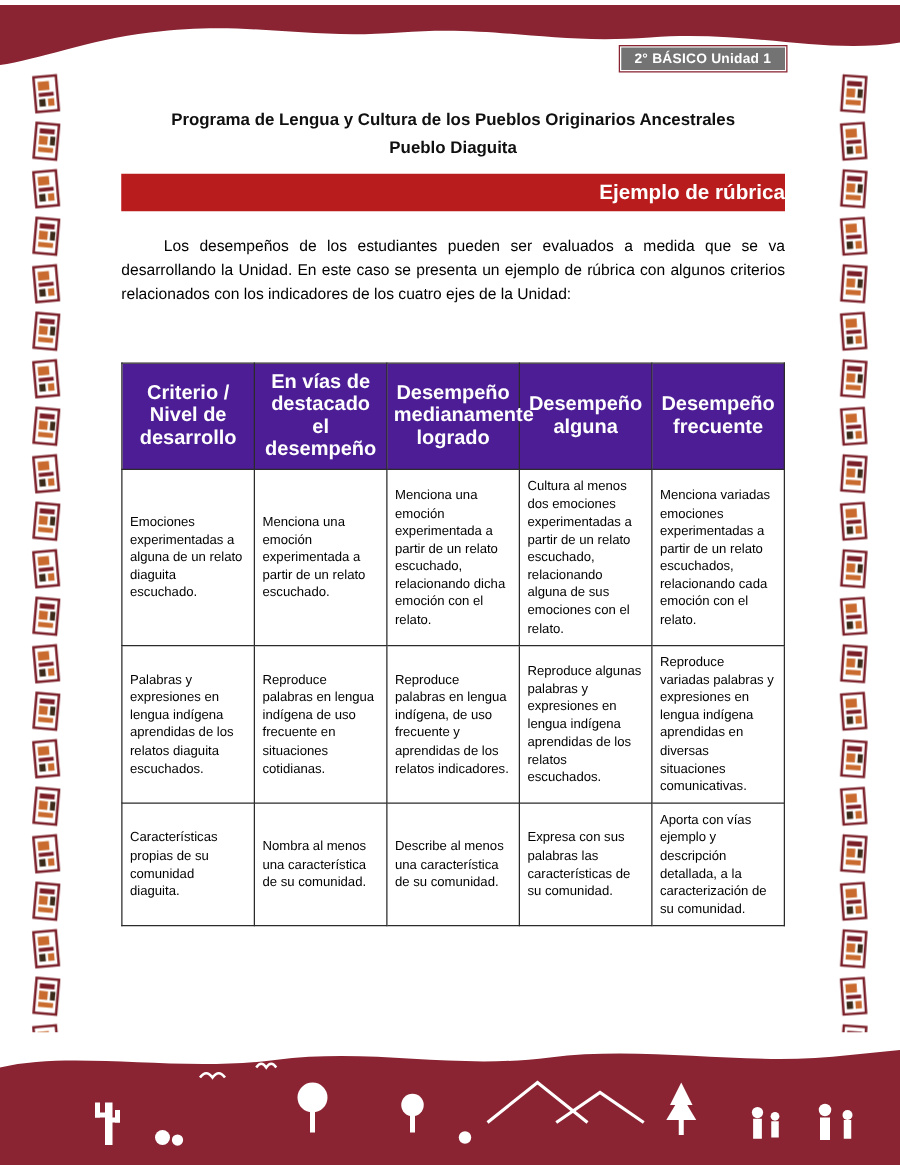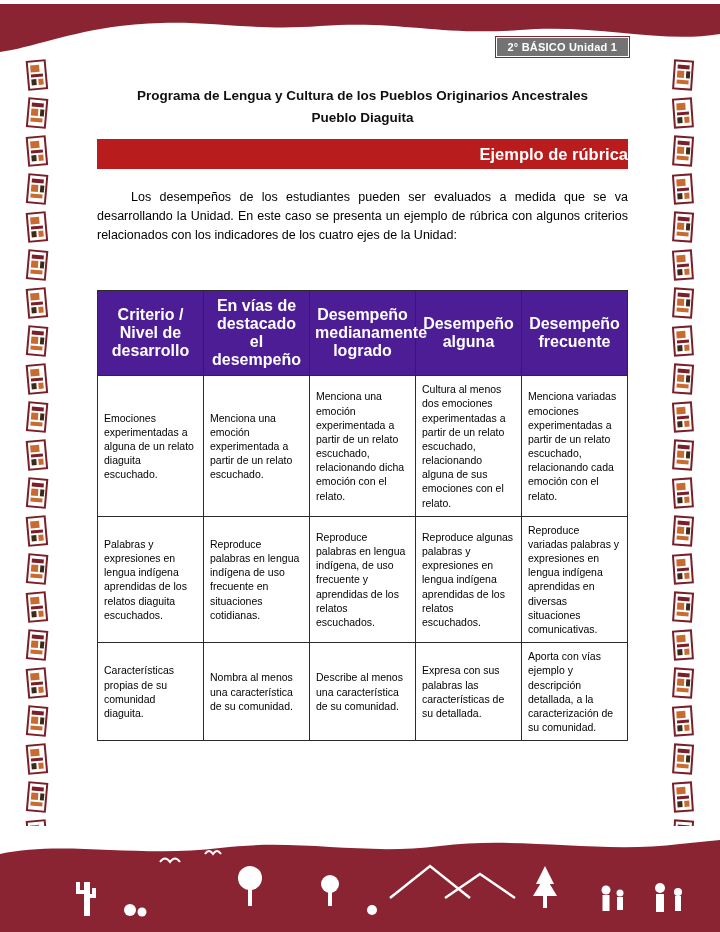--- a/index.html
+++ b/index.html
@@ -145,34 +145,34 @@
           <th>Desempeño alguna</th>
           <th>Desempeño frecuente</th>
         </tr>
       </thead>
       <tbody>
         <tr class="r1">
           <td>Emociones experimentadas a alguna de un relato diaguita escuchado.</td>
           <td>Menciona una emoción experimentada a partir de un relato escuchado.</td>
           <td>Menciona una emoción experimentada a partir de un relato escuchado, relacionando dicha emoción con el relato.</td>
           <td>Cultura al menos dos emociones experimentadas a partir de un relato escuchado, relacionando alguna de sus emociones con el relato.</td>
-          <td>Menciona variadas emociones experimentadas a partir de un relato escuchado, relacionando cada emoción con el relato.</td>
+          <td>Menciona variadas emociones experimentadas a partir de un relato escuchados, relacionando cada emoción con el relato.</td>
         </tr>
         <tr class="r2">
           <td>Palabras y expresiones en lengua indígena aprendidas de los relatos diaguita escuchados.</td>
           <td>Reproduce palabras en lengua indígena de uso frecuente en situaciones cotidianas.</td>
-          <td>Reproduce palabras en lengua indígena, de uso frecuente y aprendidas de los relatos escuchados.</td>
+          <td>Reproduce palabras en lengua indígena, de uso frecuente y aprendidas de los relatos indicadores.</td>
           <td>Reproduce algunas palabras y expresiones en lengua indígena aprendidas de los relatos escuchados.</td>
           <td>Reproduce variadas palabras y expresiones en lengua indígena aprendidas en diversas situaciones comunicativas.</td>
         </tr>
         <tr class="r3">
           <td>Características propias de su comunidad diaguita.</td>
           <td>Nombra al menos una característica de su comunidad.</td>
           <td>Describe al menos una característica de su comunidad.</td>
-          <td>Expresa con sus palabras las características de su detallada.</td>
+          <td>Expresa con sus palabras las características de su comunidad.</td>
           <td>Aporta con vías ejemplo y descripción detallada, a la caracterización de su comunidad.</td>
         </tr>
       </tbody>
     </table>
   </div>
 
   <svg class="bottom-band" width="720" height="108" viewBox="0 0 720 108">
     <path d="M0,30 C60,16 140,34 220,24 C300,14 360,32 440,22 C520,12 600,30 680,20 L720,16 L720,108 L0,108 Z" fill="#8A2432"></path>
 
     <g>

